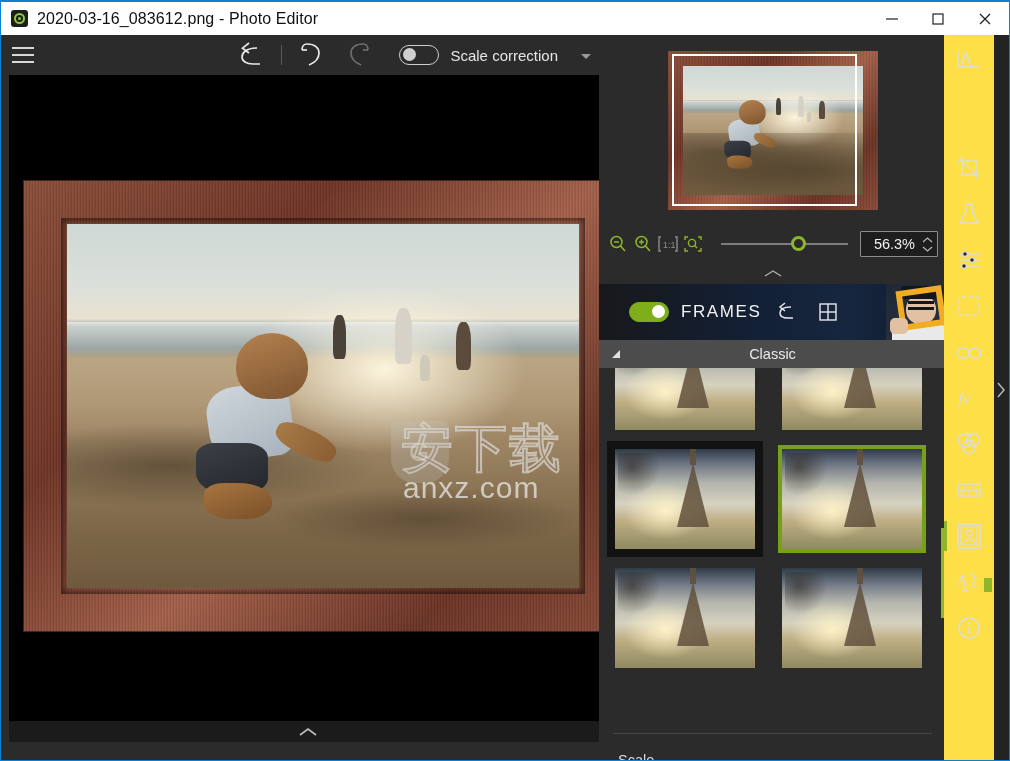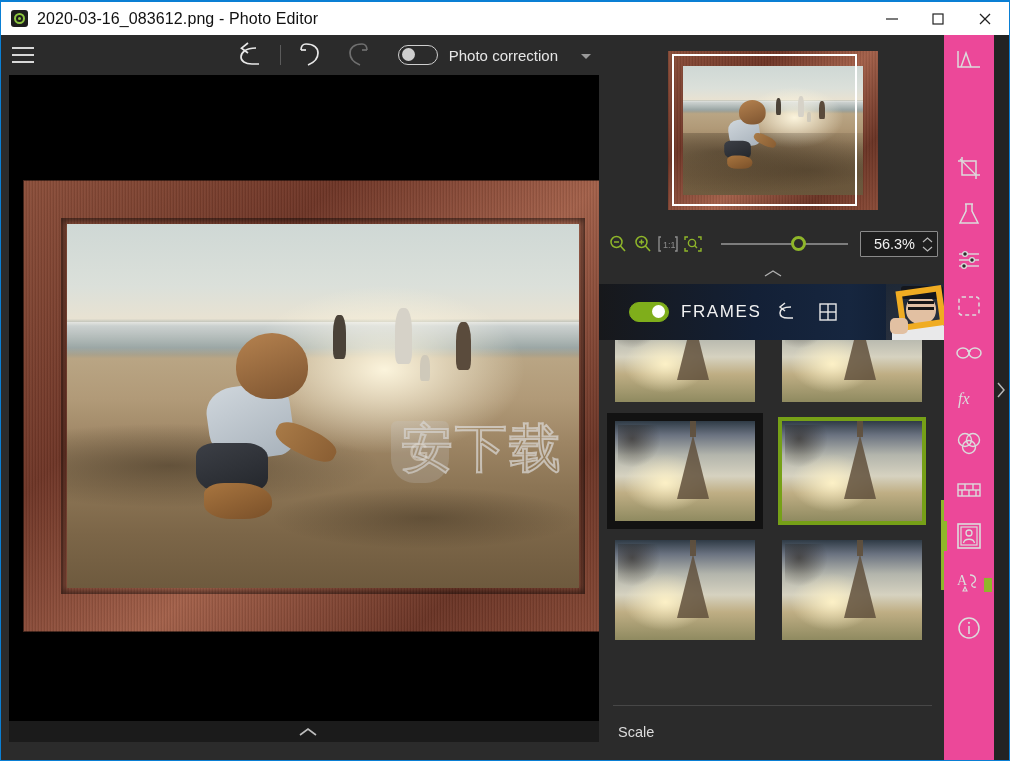--- a/index.html
+++ b/index.html
@@ -388,21 +388,21 @@
     position: absolute; left: 14px; right: 14px; bottom: 4px; height: 1px; background: #474747;
   }
 
   
   .scale-box { padding: 14px 14px 0 14px; }
   .scale-label { font-size: 14.5px; color: #dcdcdc; margin-bottom: 9px; margin-left: 5px; }
 
   
   .rail {
     position: absolute; right: 0; top: 33px; width: 65px; bottom: 0;
-    background: #ec4899;
+    background: #fde047;
   }
   .rail-inner { position: relative; width: 50px; height: 100%; }
   .rail-btn {
     position: relative; width: 50px; height: 46px;
     display: flex; align-items: center; justify-content: center;
   }
   .rail-btn.active::before {
     content: ""; position: absolute; left: 0; top: 8px; width: 3px; height: 30px;
     background: #8fb62a;
   }
@@ -476,21 +476,21 @@
           <path d="M18 2 C10 2 6 6 6 11 C6 17 11 21 16 23" fill="none" stroke="#6f6f6f" stroke-width="1.7"></path>
           <path d="M23 8 C23 4 21 2 18 2" fill="none" stroke="#6f6f6f" stroke-width="1.7"></path>
           <path d="M23 8 L18 8" fill="none" stroke="#6f6f6f" stroke-width="1.7"></path>
         </svg>
       </div>
     </div>
     <div class="autocorr">
       <div class="toggle">
           <div class="knob"></div>
         </div>
-      <div class="autocorr-label">Photo correction</div>
+      <div class="autocorr-label">Scale correction</div>
       <div class="chev-dn"></div>
     </div>
   </div>
 
   <div class="canvas-wrap">
     <div class="photo-frame">
       <div class="photo">
         <div class="wet"></div>
         <div class="fig f1"></div>
         <div class="fig f2"></div>
@@ -502,20 +502,21 @@
             <div class="shorts"></div>
             <div class="leg"></div>
           <div class="arm"></div>
             <div class="head"></div>
         </div>
       </div>
     </div>
     <div class="watermark">
       <div class="wm-shield"></div>
       <div class="wm-cn">安下载</div>
+      <div class="wm-dom">anxz.com</div>
     </div>
     <div class="canvas-collapse">
       <svg width="20" height="10" viewBox="0 0 20 10">
           <path d="M2 8 L10 2 L18 8" fill="none" stroke="#bdbdbd" stroke-width="1.6"></path>
         </svg>
     </div>
   </div>
 
   <div class="rpanel">
 
@@ -621,20 +622,24 @@
       <div class="head-photo">
         <div class="hp-shirt"></div>
         <div class="hp-face"></div>
         <div class="hp-hat"></div>
         <div class="hp-glass"></div>
         <div class="hp-frame"></div>
         <div class="hp-fist"></div>
       </div>
     </div>
 
+    <div class="cat-bar">
+      <div class="cat-tri"></div>
+      <div class="cat-name">Classic</div>
+    </div>
 
     <div class="thumbs">
       <div class="thumb-grid">
 
         <div class="thumb">
           <div class="inner">
               <div class="fr fr-beige">
                 <div class="pic">
                   <div class="branch"></div>
                   <div class="tower"></div>

